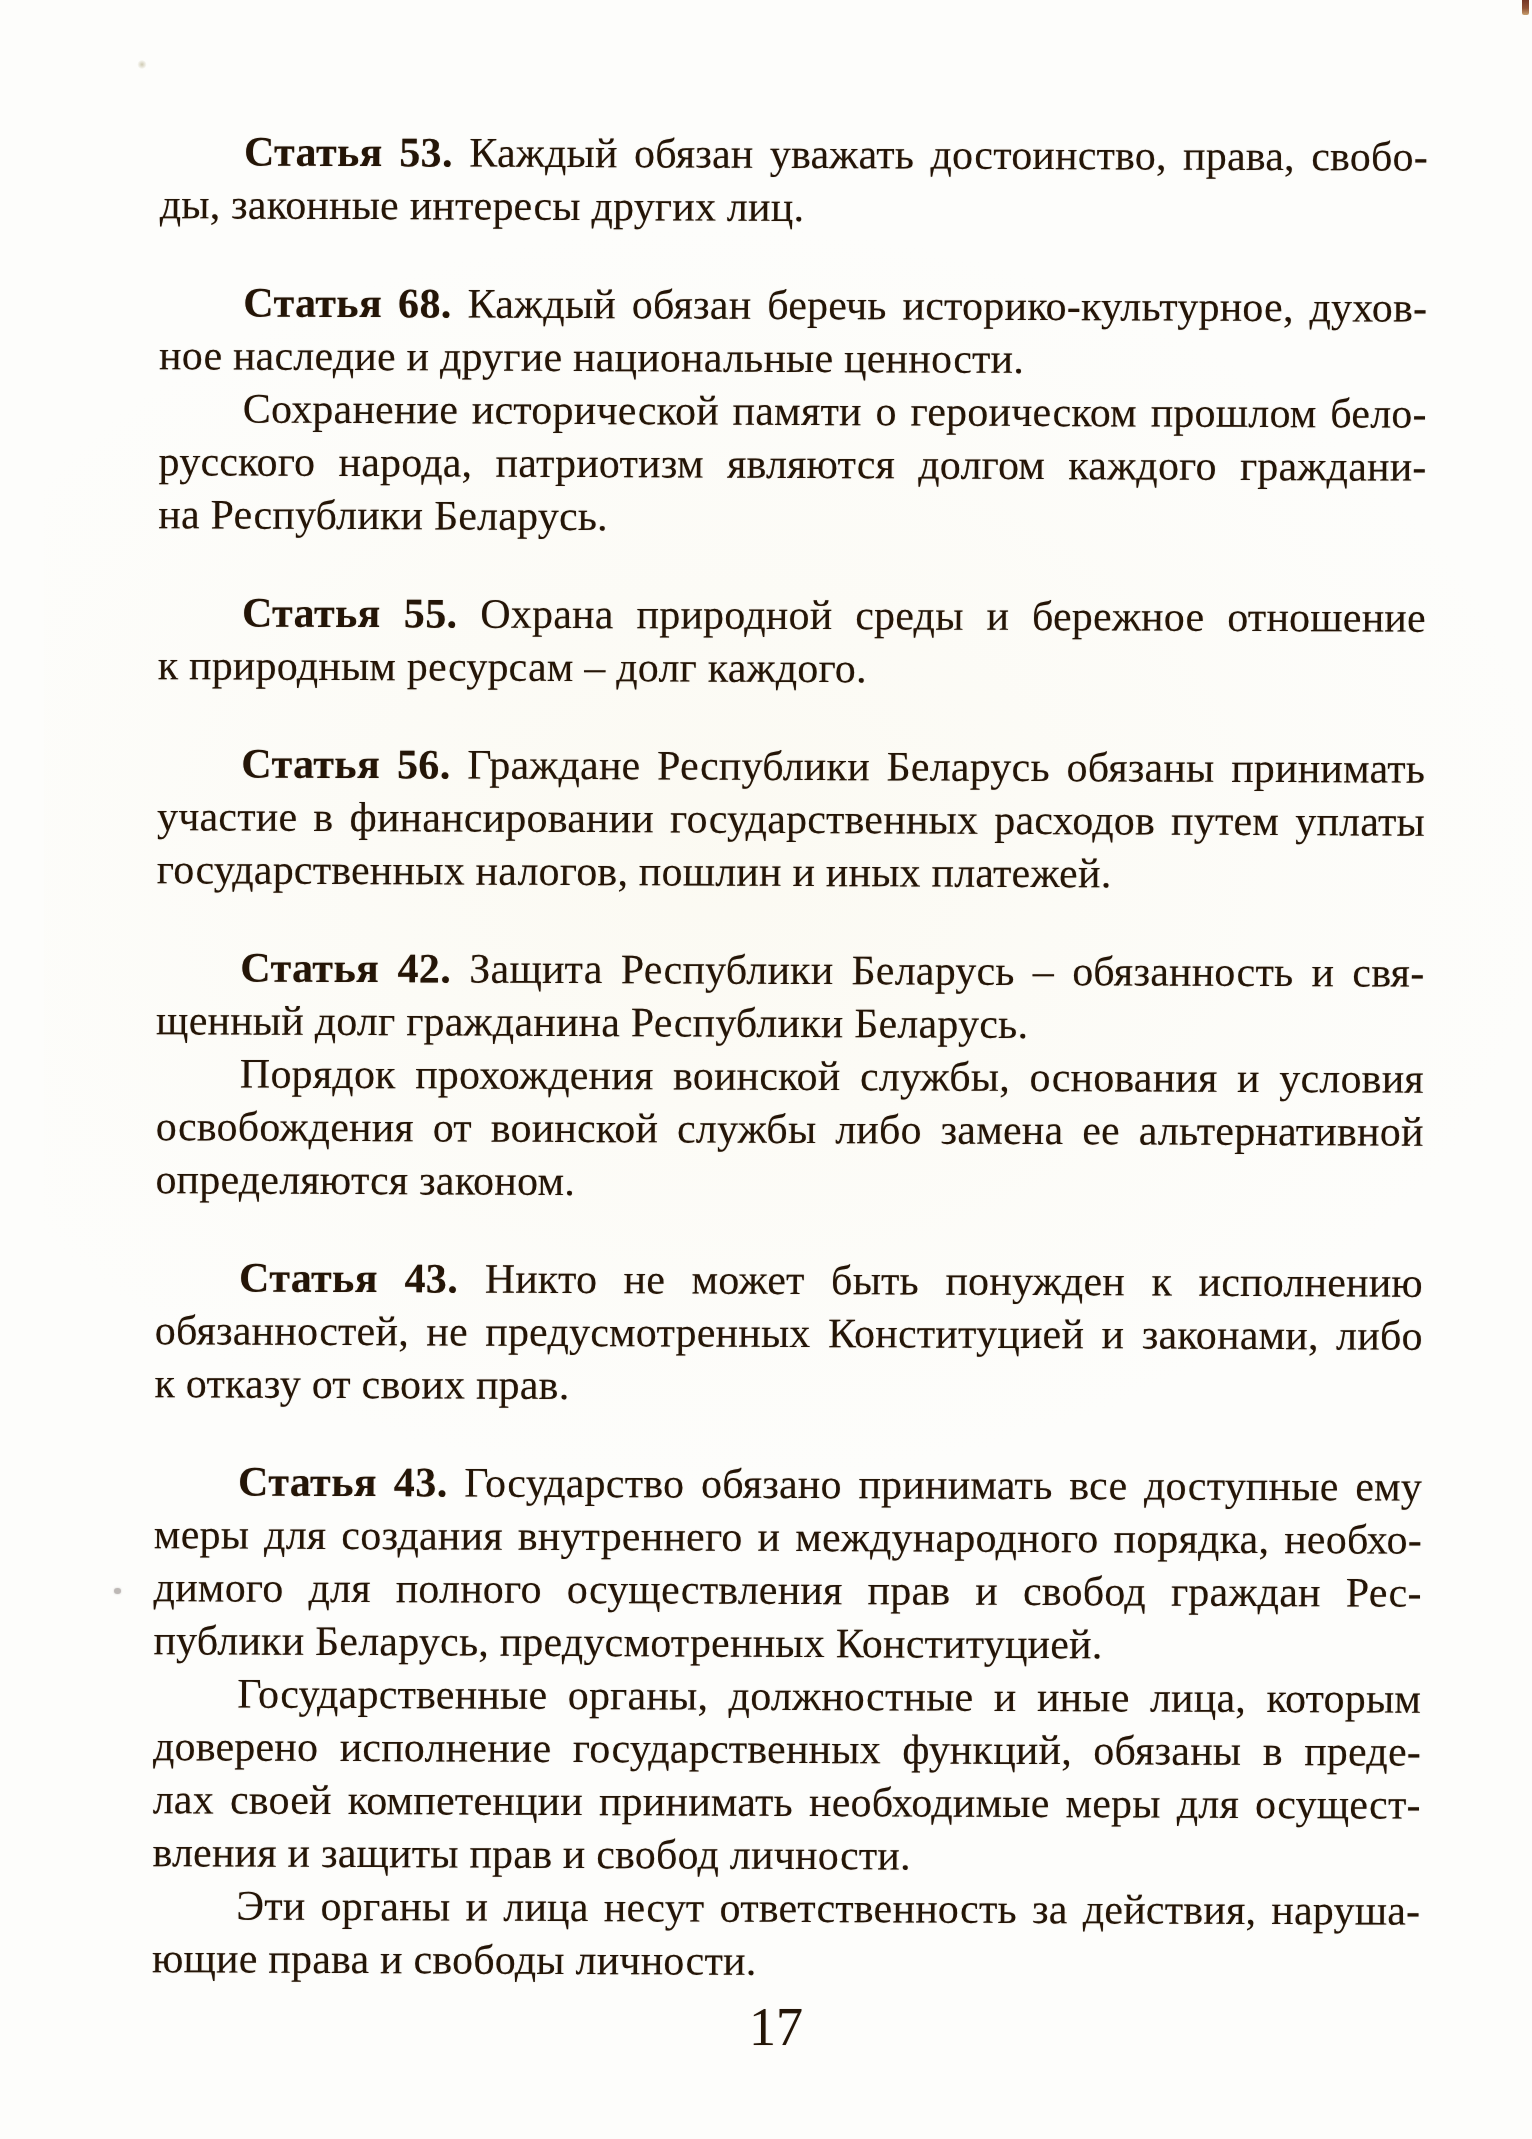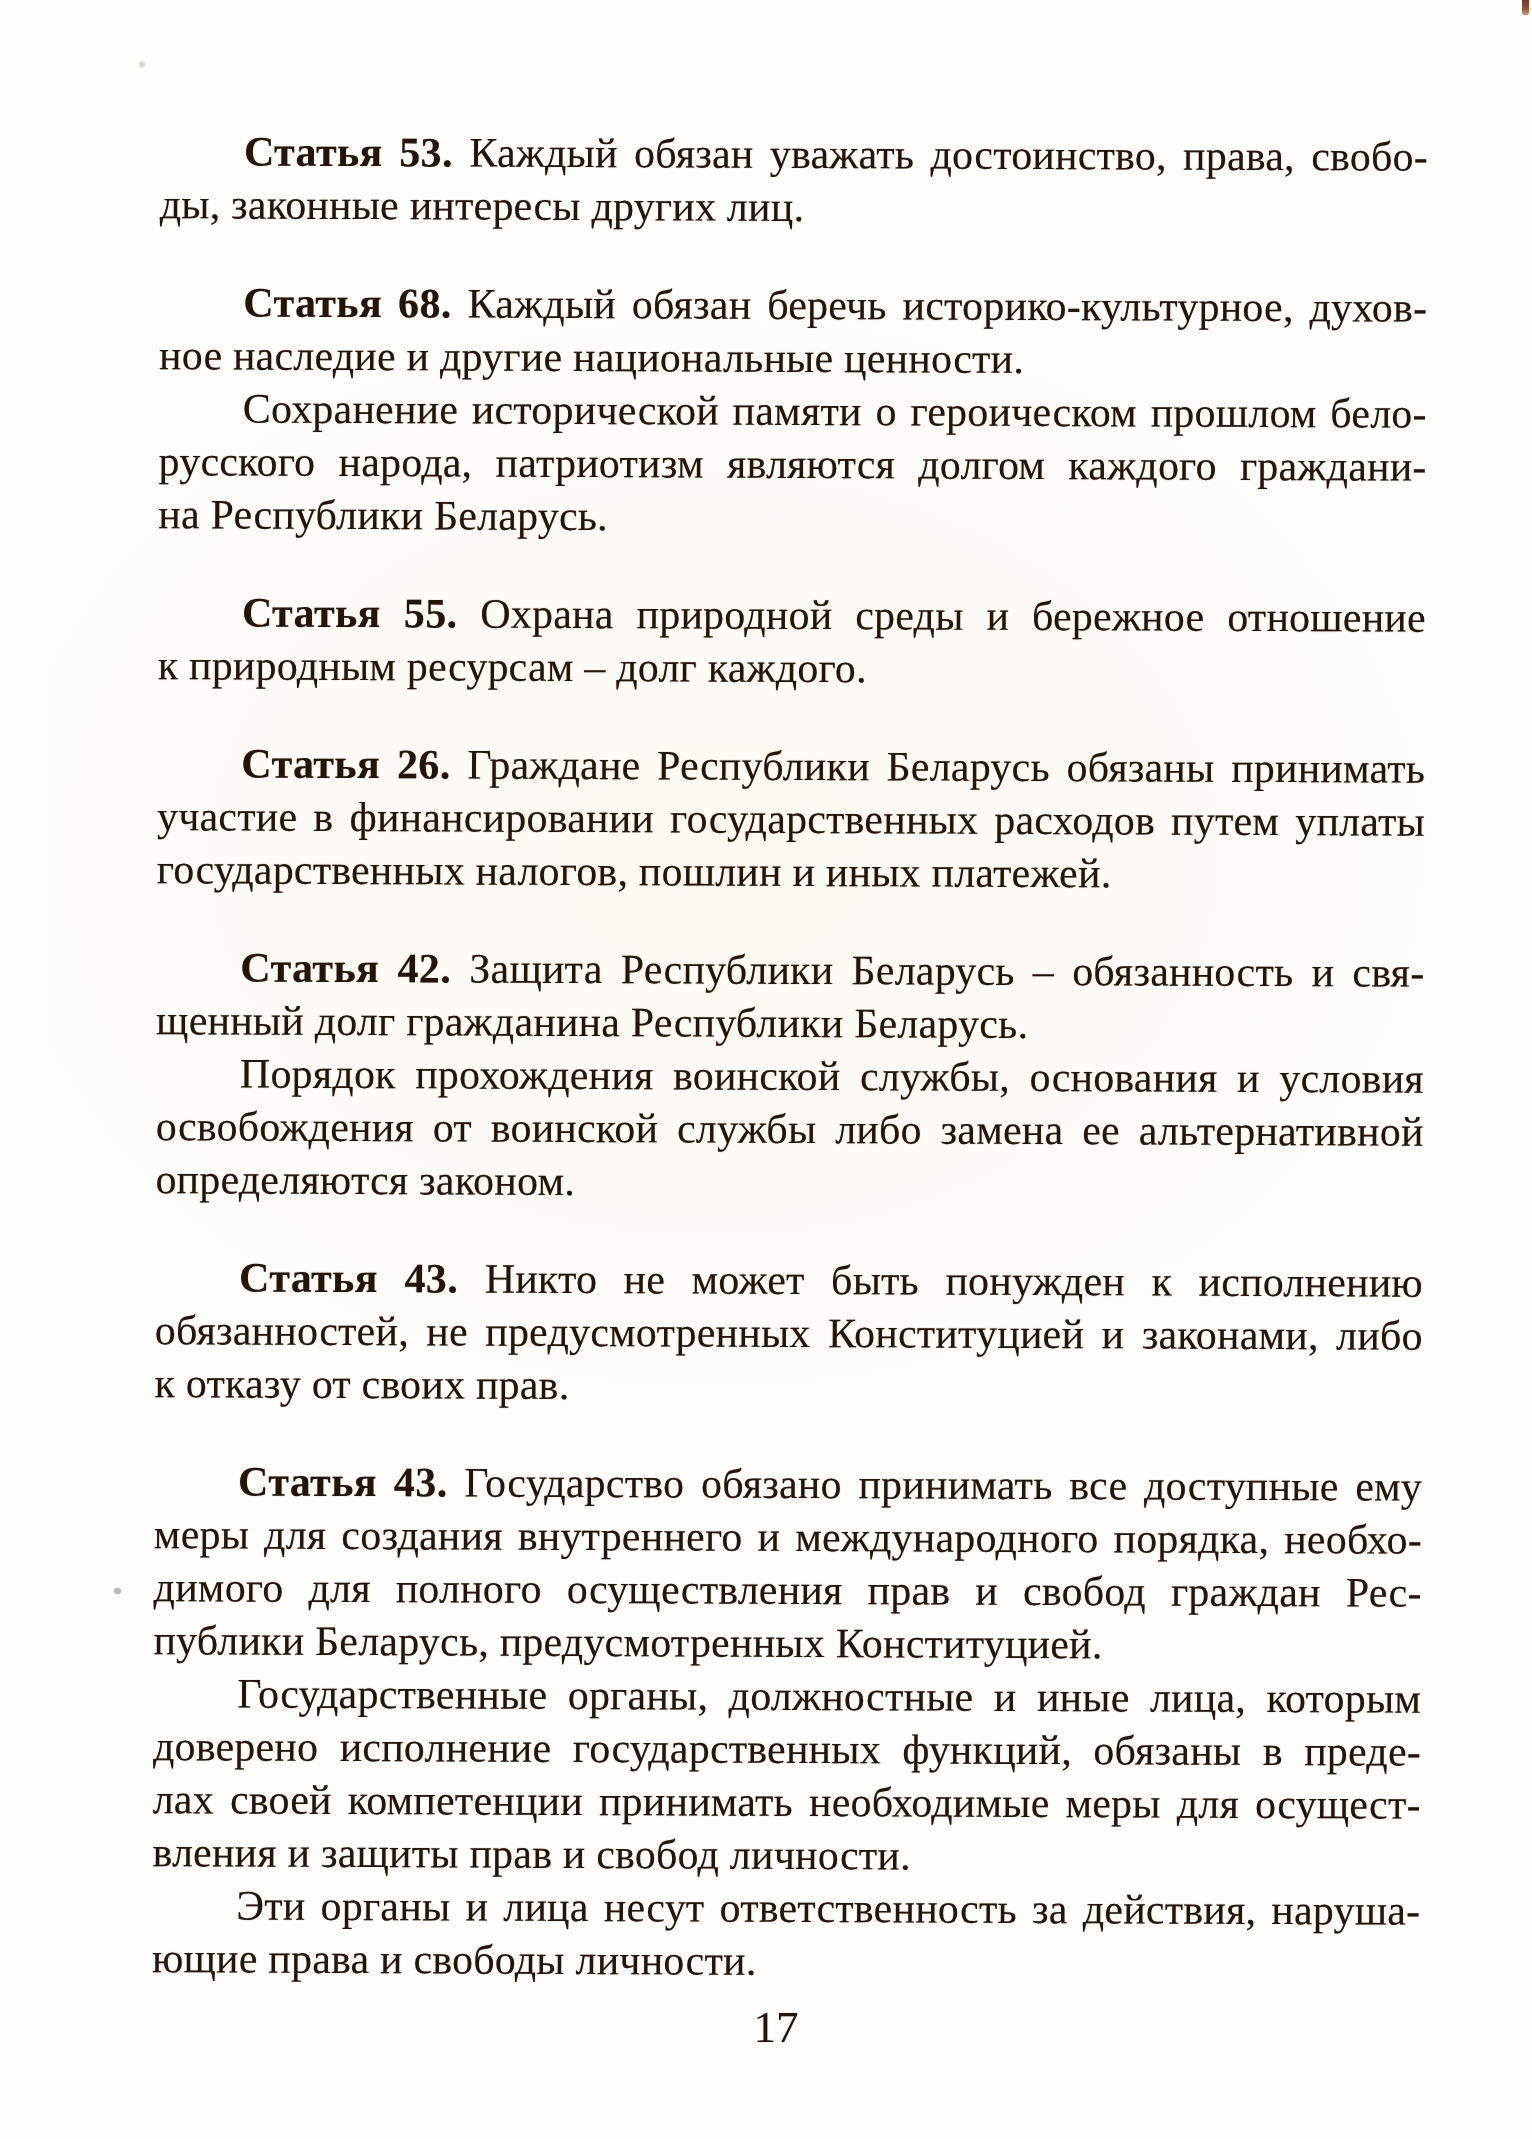--- a/index.html
+++ b/index.html
@@ -53,21 +53,21 @@
   .article-heading {
     font-weight: bold;
     letter-spacing: 0.4px;
   }
   .page-number {
     position: absolute;
     top: 2004px;
     left: 0;
     width: 1464px;
     text-align: center;
-    font-size: 45px;
+    font-size: 54px;
     line-height: 46px;
     color: #241507;
     text-shadow: 0 0 1px rgba(60, 34, 8, 0.4);
   }
   
   .corner-mark {
     position: absolute;
     top: 0;
     right: 3px;
     width: 7px;
@@ -115,21 +115,21 @@
       <div class="line jst">русского народа, патриотизм являются долгом каждого граждани-</div>
       <div class="line">на Республики Беларусь.</div>
     </section>
 
     <section class="article">
       <div class="line ind jst"><span class="article-heading">Статья 55.</span> <span>Охрана природной среды и бережное отношение</span></div>
       <div class="line">к природным ресурсам – долг каждого.</div>
     </section>
 
     <section class="article">
-      <div class="line ind jst"><span class="article-heading">Статья 26.</span> <span>Граждане Республики Беларусь обязаны принимать</span></div>
+      <div class="line ind jst"><span class="article-heading">Статья 56.</span> <span>Граждане Республики Беларусь обязаны принимать</span></div>
       <div class="line jst">участие в финансировании государственных расходов путем уплаты</div>
       <div class="line">государственных налогов, пошлин и иных платежей.</div>
     </section>
 
     <section class="article">
       <div class="line ind jst"><span class="article-heading">Статья 42.</span> <span>Защита Республики Беларусь – обязанность и свя-</span></div>
       <div class="line">щенный долг гражданина Республики Беларусь.</div>
       <div class="line ind jst">Порядок прохождения воинской службы, основания и условия</div>
       <div class="line jst">освобождения от воинской службы либо замена ее альтернативной</div>
       <div class="line">определяются законом.</div>

